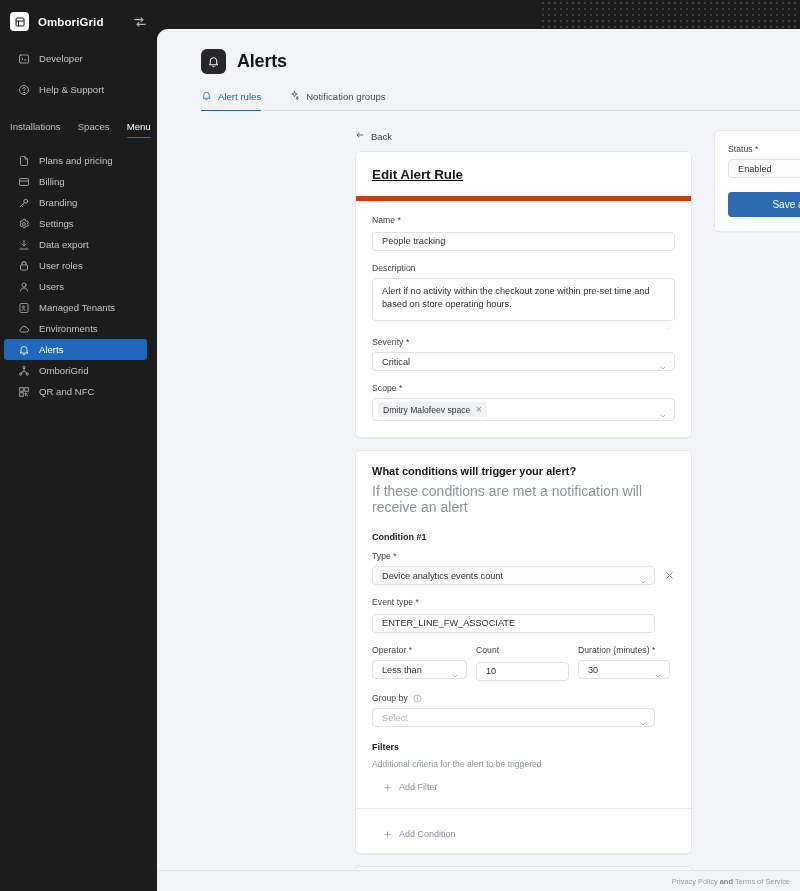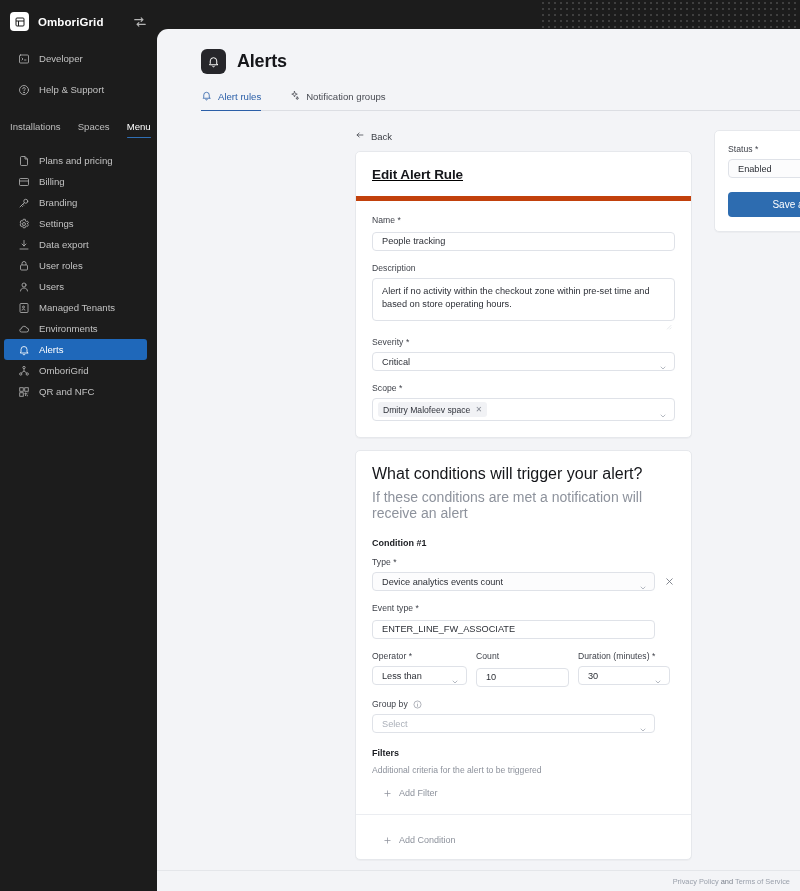--- a/index.html
+++ b/index.html
@@ -146,21 +146,21 @@
     min-height: 23px; border:1px solid #dfe2e8; border-radius:4px; background:#fff;
     display:flex; align-items:center; padding: 0 22px 0 5px; position:relative;
   }
   .chip {
     display:inline-flex; align-items:center; gap:5px; background:#f1f2f5;
     border-radius:3px; padding: 2.5px 5px; font-size:8.6px; color:#2f323a;
   }
   .chip-x { color:#868b95; cursor:pointer; font-size:8px; line-height:1; }
 
   
-  .cond-head-title { font-size:16px; font-weight:400; color:#15161a; }
+  .cond-head-title { font-size:11px; font-weight:700; color:#15161a; }
   .cond-sub { font-size:14px; color:#8d929c; margin-top:6px; }
   .cond-label { font-size:9px; font-weight:700; color:#1a1c21; margin: 17px 0 9px 0; }
   .row-with-x { display:flex; align-items:center; gap:9px; }
   .row-with-x .select-wrap { flex:1; }
   .x-btn { width:11px; height:11px; color:#6c717b; cursor:pointer; flex:0 0 11px; }
   .x-btn svg { width:11px; height:11px; display:block; }
   .pad-r { padding-right: 20px; }
 
   .triple { display:flex; gap:9px; }
   .triple .c1 { width:95px; flex:0 0 95px; }
@@ -190,21 +190,21 @@
     cursor:pointer; margin-top:14px; font-weight:400;
   }
 
   
   .footer {
     position:absolute; bottom:0; left:0; right:0; height:21px;
     border-top:1px solid #e4e6ea; background:#f3f4f7;
     display:flex; align-items:center; justify-content:flex-end; padding-right:10px;
   }
   .footer-text { font-size:7.4px; color:#9aa0ab; }
-  .footer-text b { font-weight:400; color:#7c828d; }
+  .footer-text b { font-weight:700; color:#7c828d; }
 </style>
 </head>
 <body>
 
 <div class="app">
 
   <div class="dots-strip"></div>
 
   <aside class="sidebar">
 

